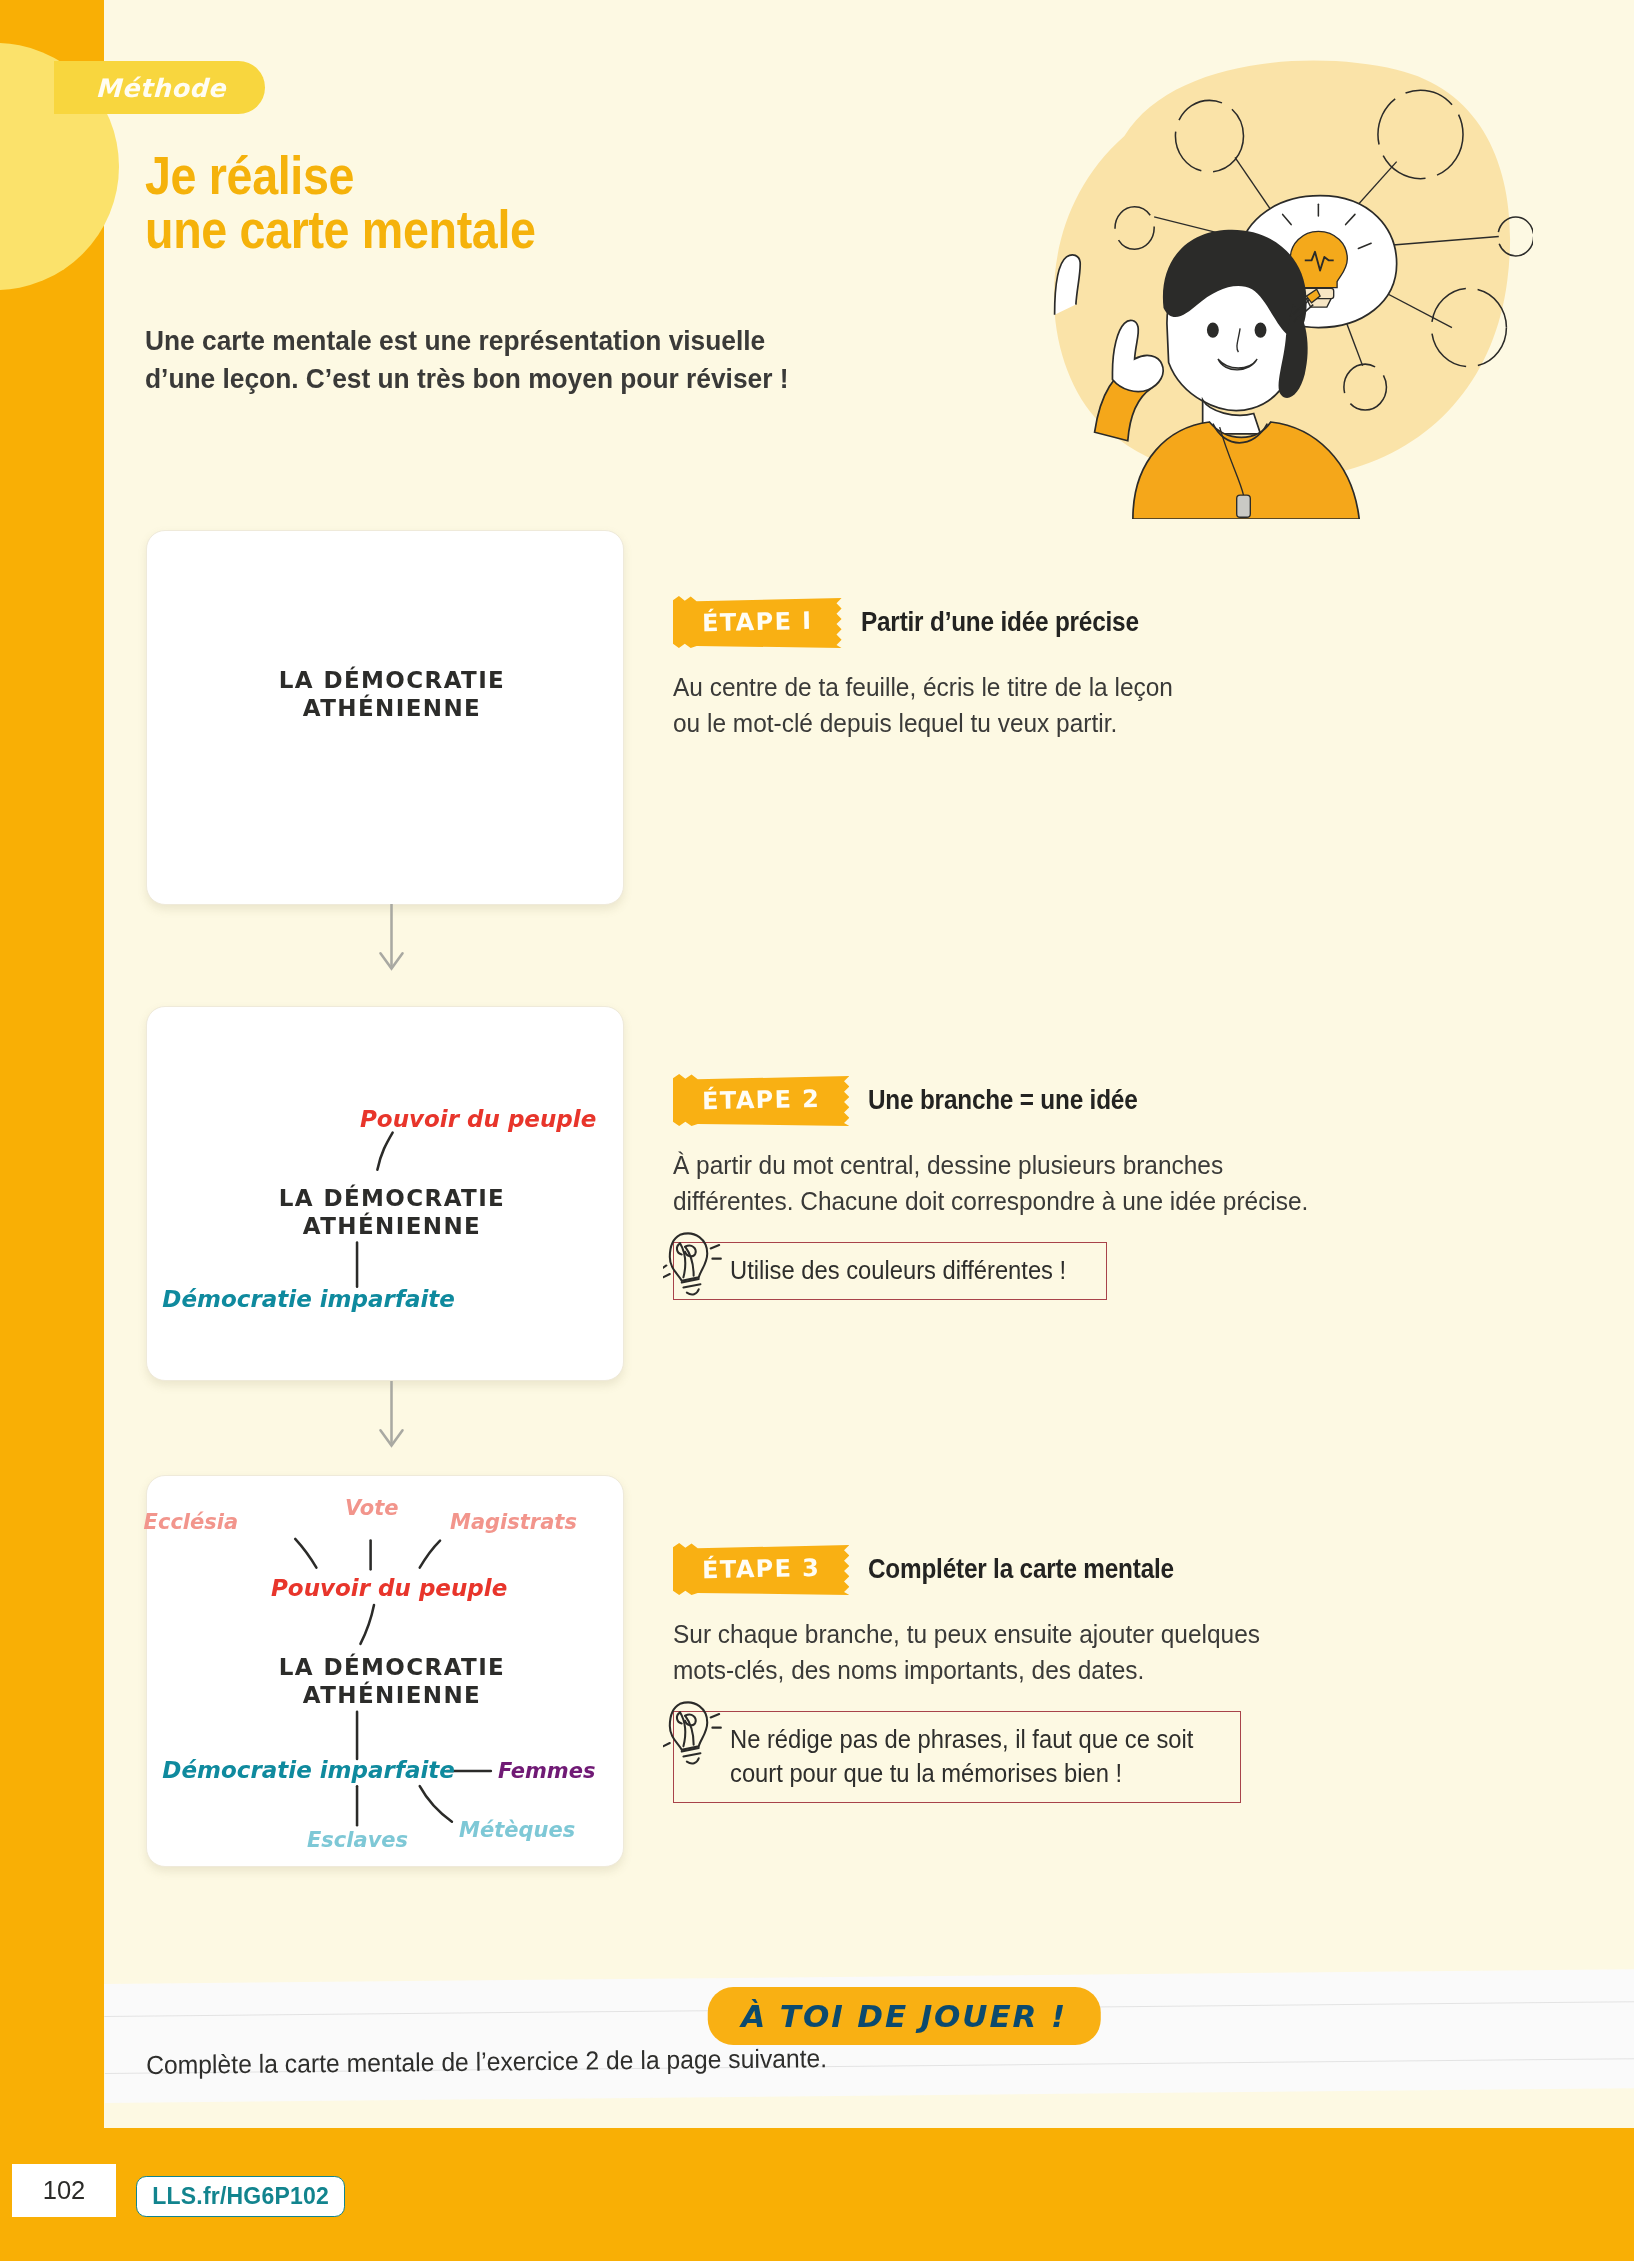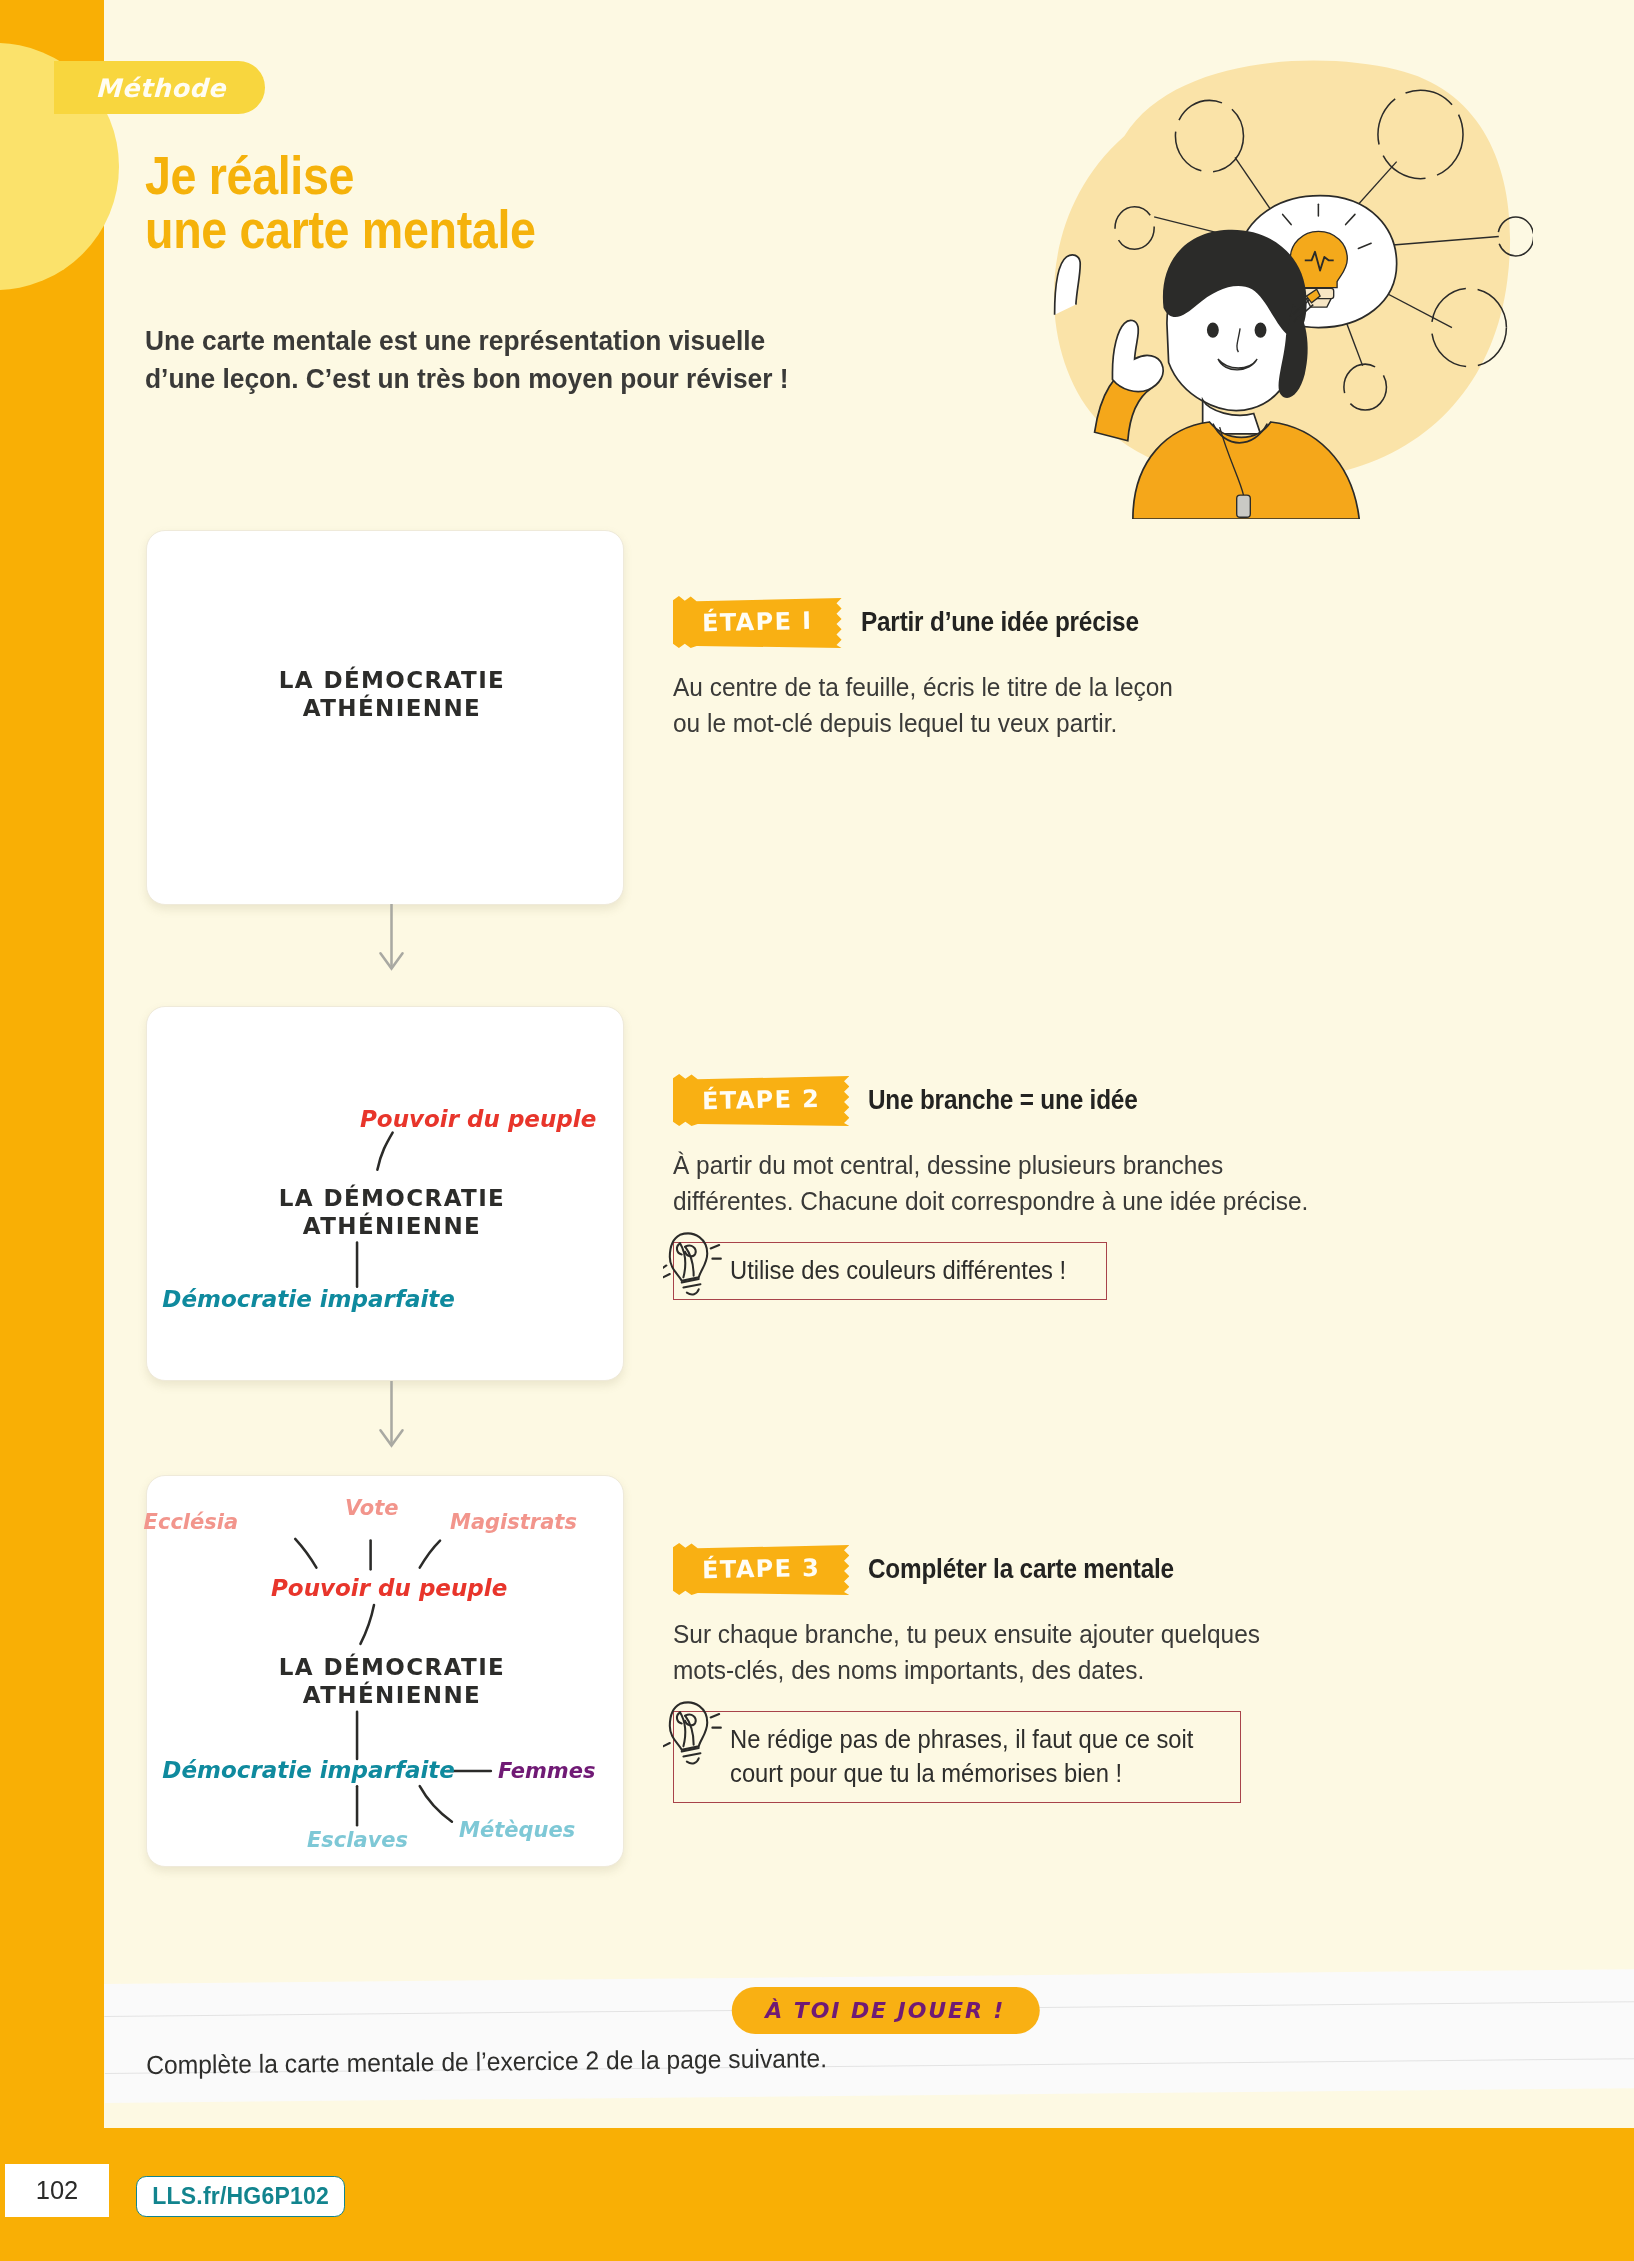--- a/index.html
+++ b/index.html
@@ -149,38 +149,38 @@
   }
   .sheet-line {
     position:absolute; left:0; right:0; height:0.9px; background:#E3E3E3;
   }
   .jouer-pill {
     position:absolute; left:50%; top:1987px; transform:translateX(-28%);
     background:#F9B013; border-radius:25.5px;
     padding:11px 34px; z-index:7;
   }
   .jouer-pill span {
-    color:#701a75; font-size:22px; font-weight:700; letter-spacing:1.9px;
+    color:#0c4a6e; font-size:31px; font-weight:700; letter-spacing:1.9px;
     font-family:"DejaVu Sans", sans-serif; font-style:italic;
   }
   .sheet-text {
     position:absolute; left:146px; top:2050px; z-index:8;
     color:#2E2E2C; font-size:26px;
     font-family:"Liberation Sans Narrow","Liberation Sans", sans-serif;
     transform: scaleX(0.95) rotate(-0.55deg); transform-origin:left top;
     white-space:nowrap;
   }
 
   
   .footer {
     position:absolute; left:0; bottom:0; width:1635px; height:133px;
     background:#F9AF05; z-index:9;
   }
   .page-num {
-    position:absolute; left:5px; bottom:44px; width:104px; height:53px;
+    position:absolute; left:12px; bottom:44px; width:104px; height:53px;
     background:#FFFFFF; display:flex; align-items:center; justify-content:center;
     z-index:11;
   }
   .page-num span {
     color:#2B2B29; font-size:25.5px;
     font-family:"Liberation Sans Narrow","Liberation Sans", sans-serif;
   }
   .lls {
     position:absolute; left:136px; bottom:44px;
     background:#FFFFFF; border:1.7px solid #12848E; border-radius:10.2px;

